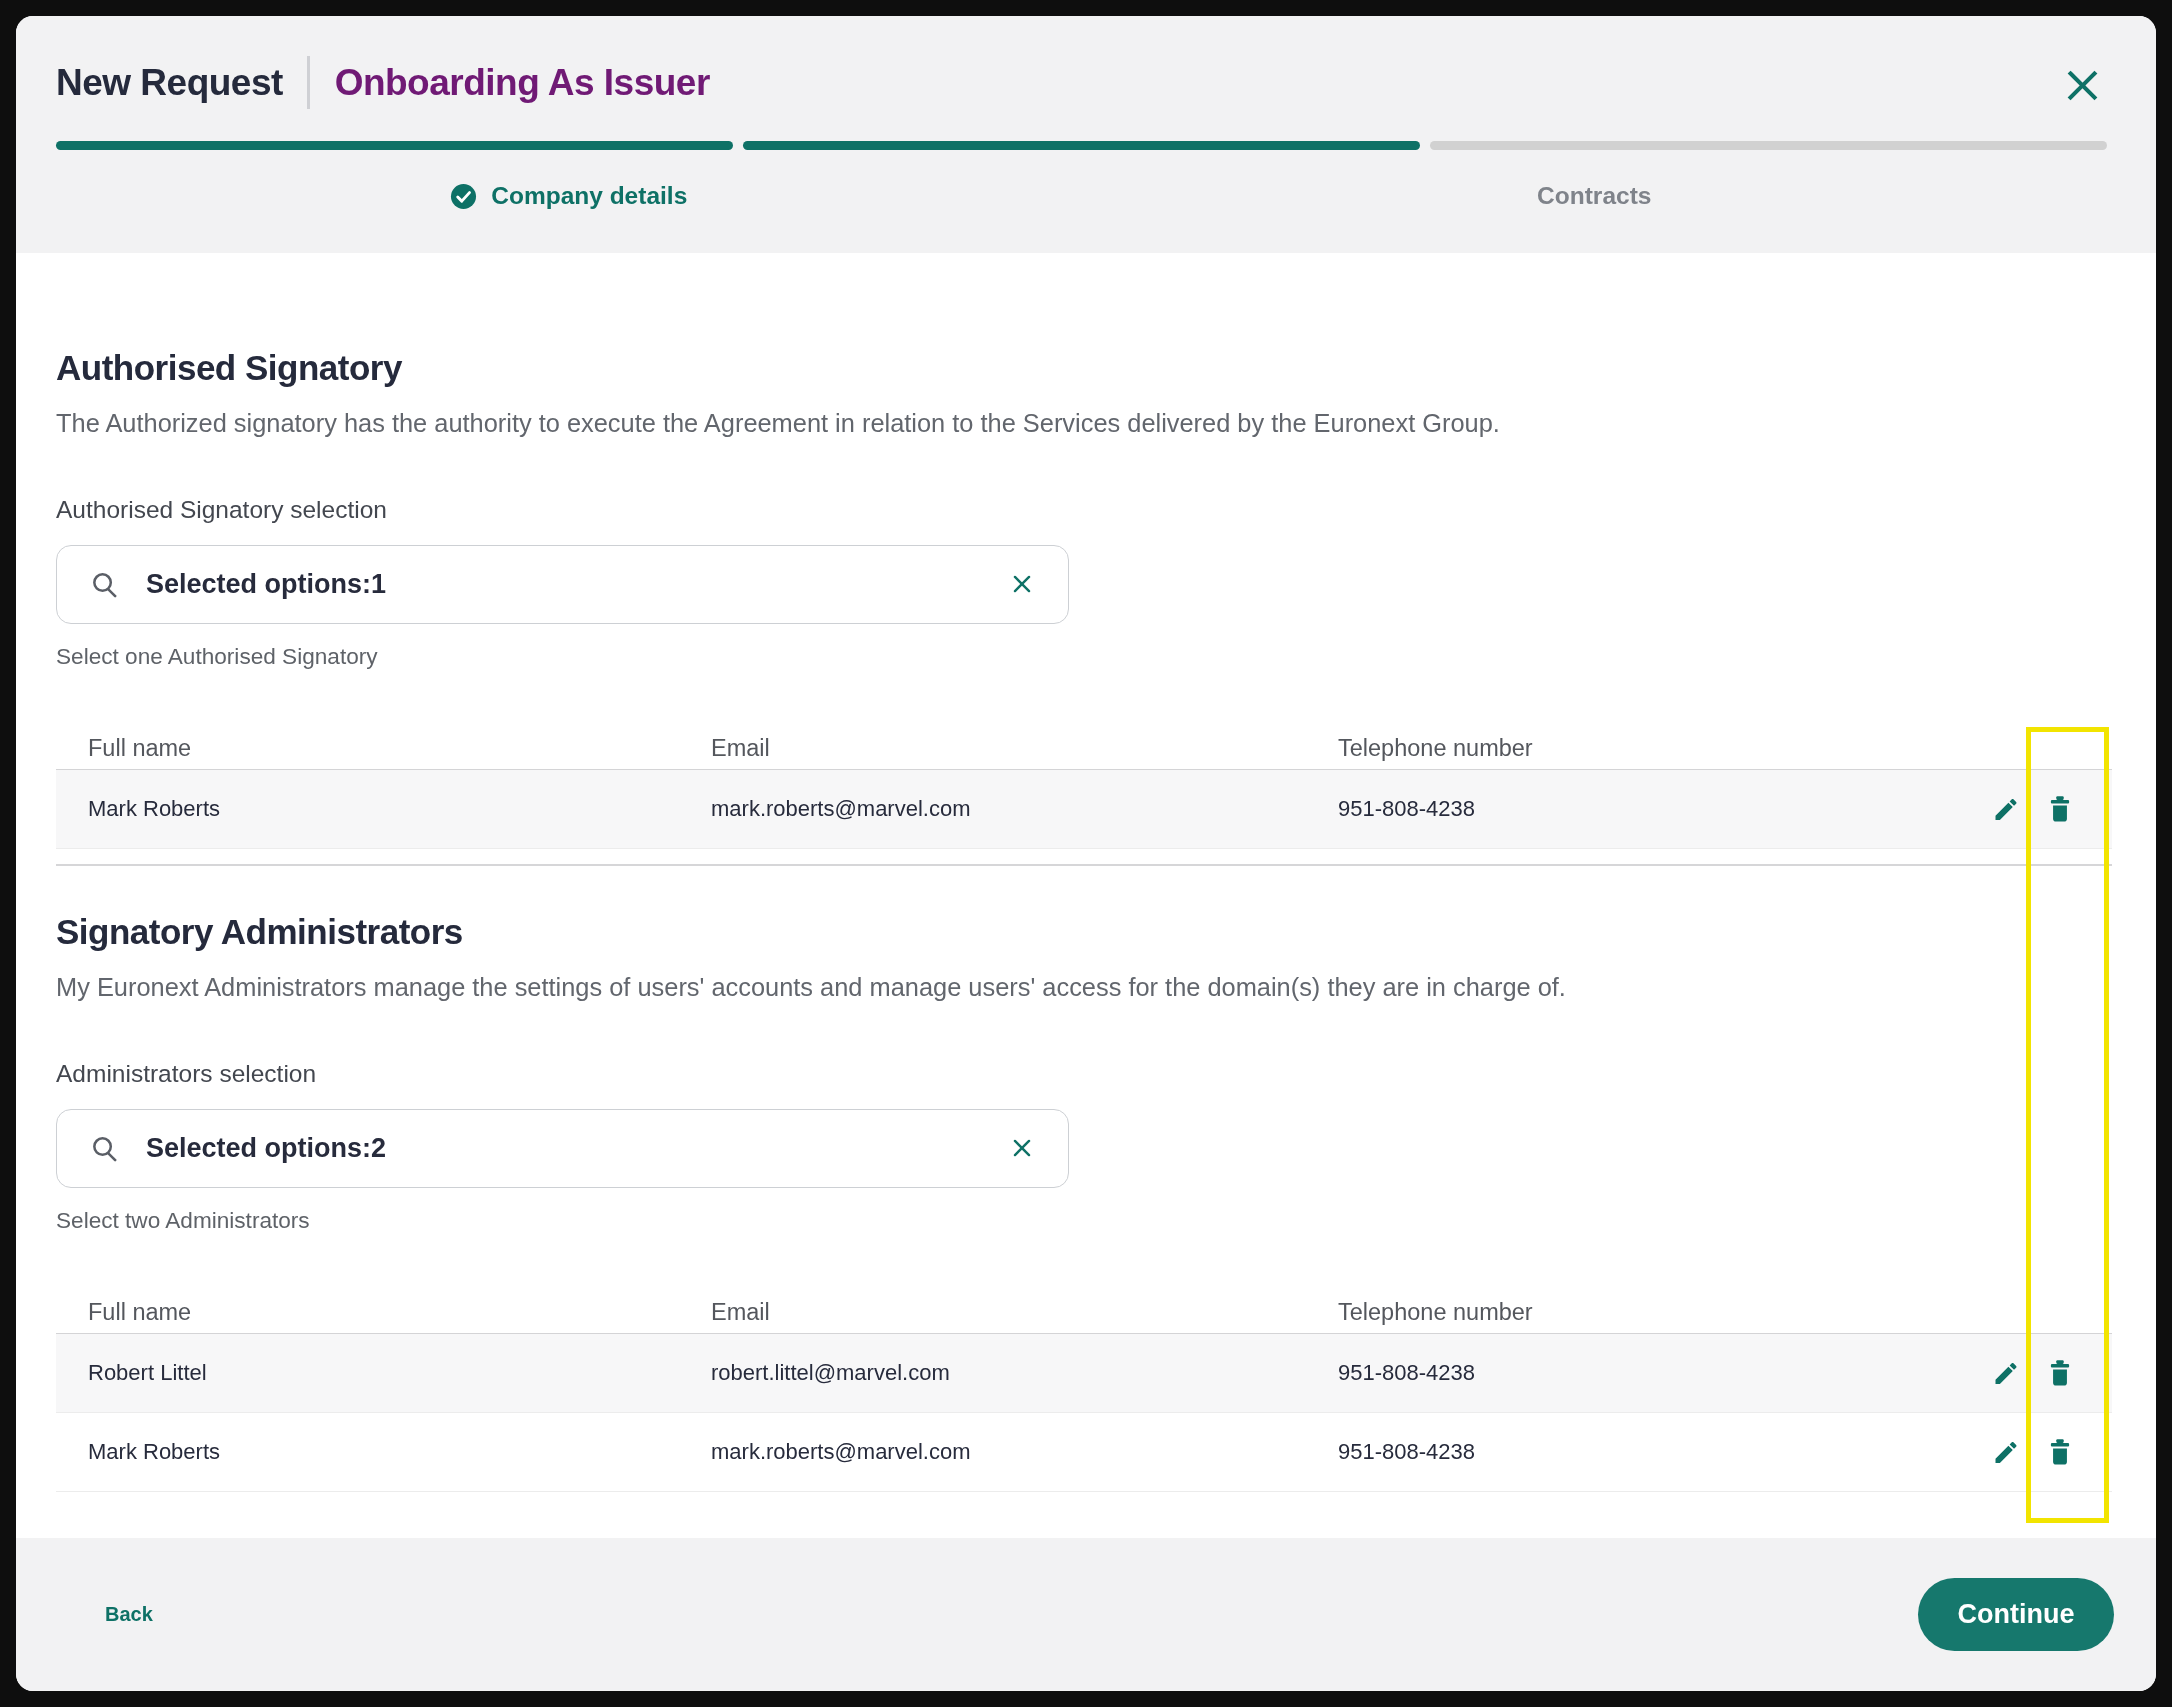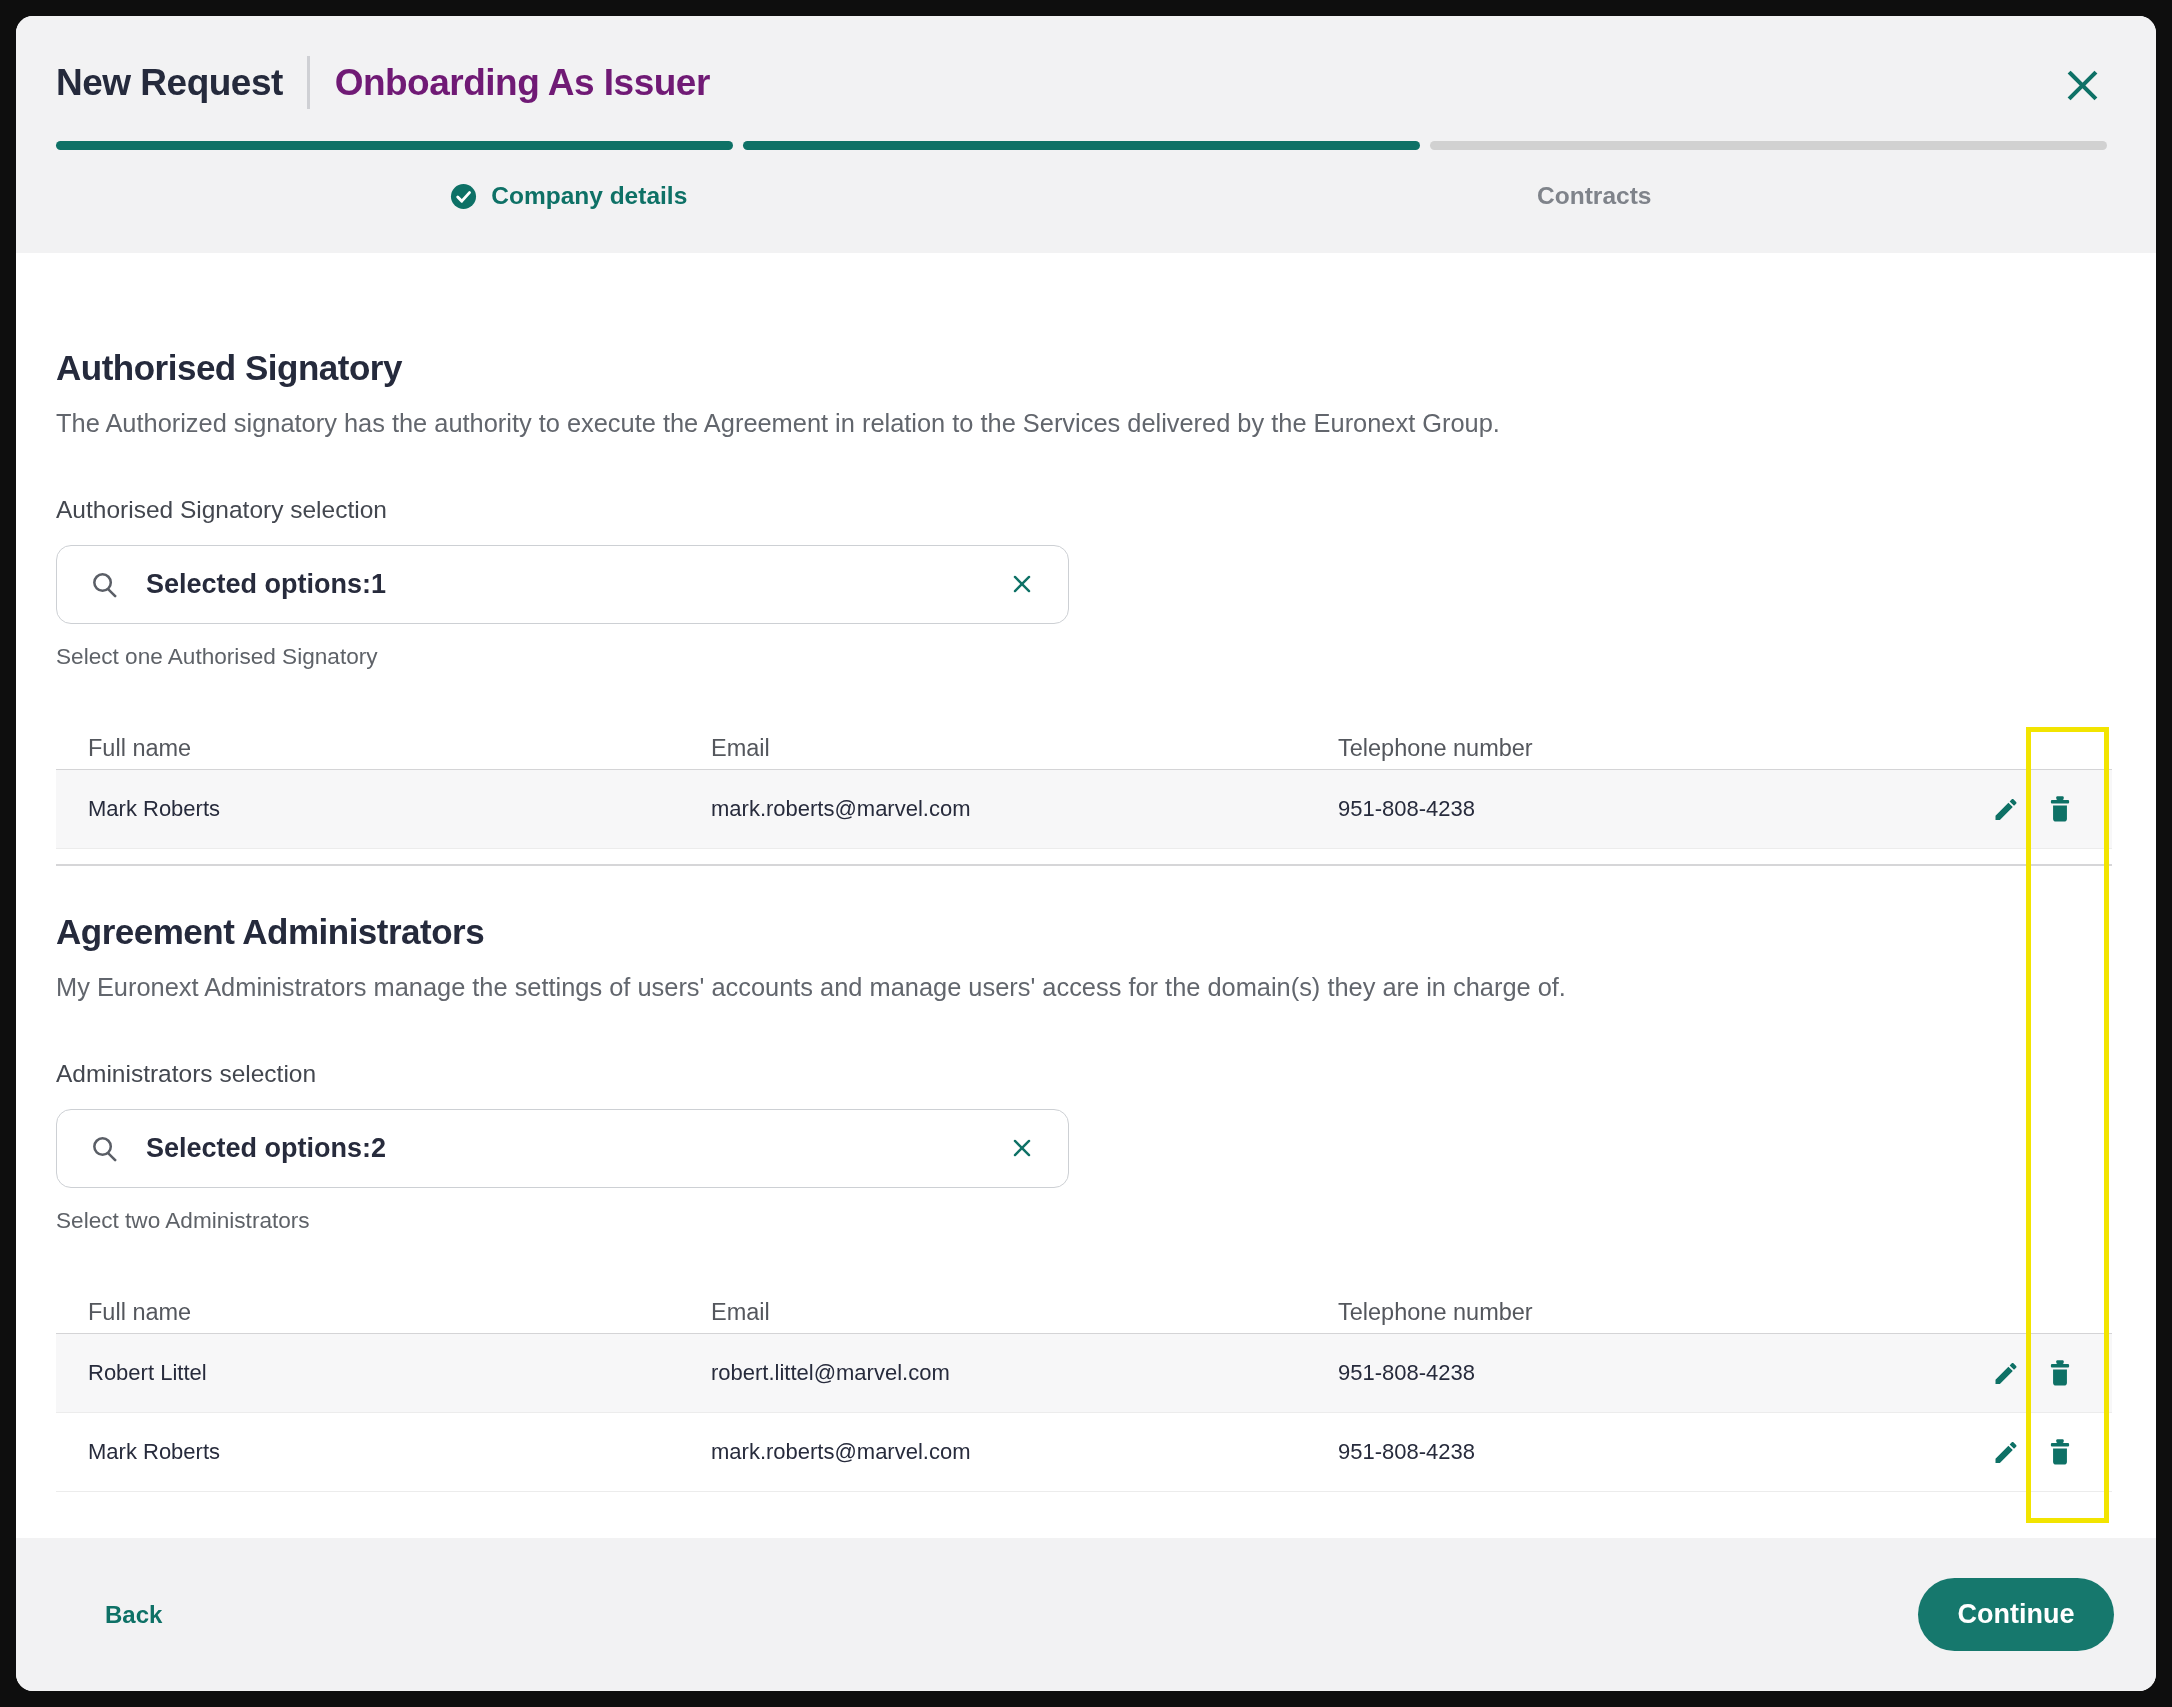--- a/index.html
+++ b/index.html
@@ -63,21 +63,21 @@
     display:flex; align-items:center; justify-content:center; }
   .edit-btn { left:1929px; }
   .del-btn  { left:1983px; }
 
   .divider { position:absolute; left:40px; width:2056px; top:848px; height:1.9px; background:#d6d6d8; }
 
   
   .ftr { position:absolute; left:0; right:0; top:1522px; height:153px; background:#f2f2f3;
     display:flex; align-items:center; justify-content:space-between; padding:0 42px 0 89px; }
   .back-link { background:none; border:none; cursor:pointer; font-family:"Liberation Sans",sans-serif;
-    font-size:24px; font-weight:700; color:#0e7166; }
+    font-size:20px; font-weight:700; color:#0e7166; }
   .continue-btn { width:196px; height:73px; border:none; border-radius:38px; background:#16786d;
     color:#ffffff; font-family:"Liberation Sans",sans-serif; font-size:27px; font-weight:700;
     cursor:pointer; }
 
   
   .highlight-rect { position:absolute; left:2010px; top:711px; width:83px; height:796px;
     border:5.6px solid #f2e400; z-index:40; pointer-events:none; }
 </style>
 </head>
 <body>
@@ -161,21 +161,21 @@
             </svg>
           </button>
         </div>
       </div>
     </div>
   </div>
 
   <div class="divider"></div>
 
   <div class="section sec2">
-    <div class="sec-heading">Agreement Administrators</div>
+    <div class="sec-heading">Signatory Administrators</div>
     <div class="sec-desc">My Euronext Administrators manage the settings of users' accounts and manage users' access for the domain(s) they are in charge of.</div>
     <div class="sel-label">Administrators selection</div>
 
     <div class="select-box">
       <svg class="search-ic" width="31" height="31" viewBox="0 0 32 32" fill="none" stroke="#5a5e66" stroke-width="2.6" stroke-linecap="round">
         <circle cx="14" cy="14" r="8.5"></circle>
         <line x1="20.5" y1="21.5" x2="27" y2="28"></line>
       </svg>
       <span class="select-value">Selected options:2</span>
       <button class="clear-btn">

